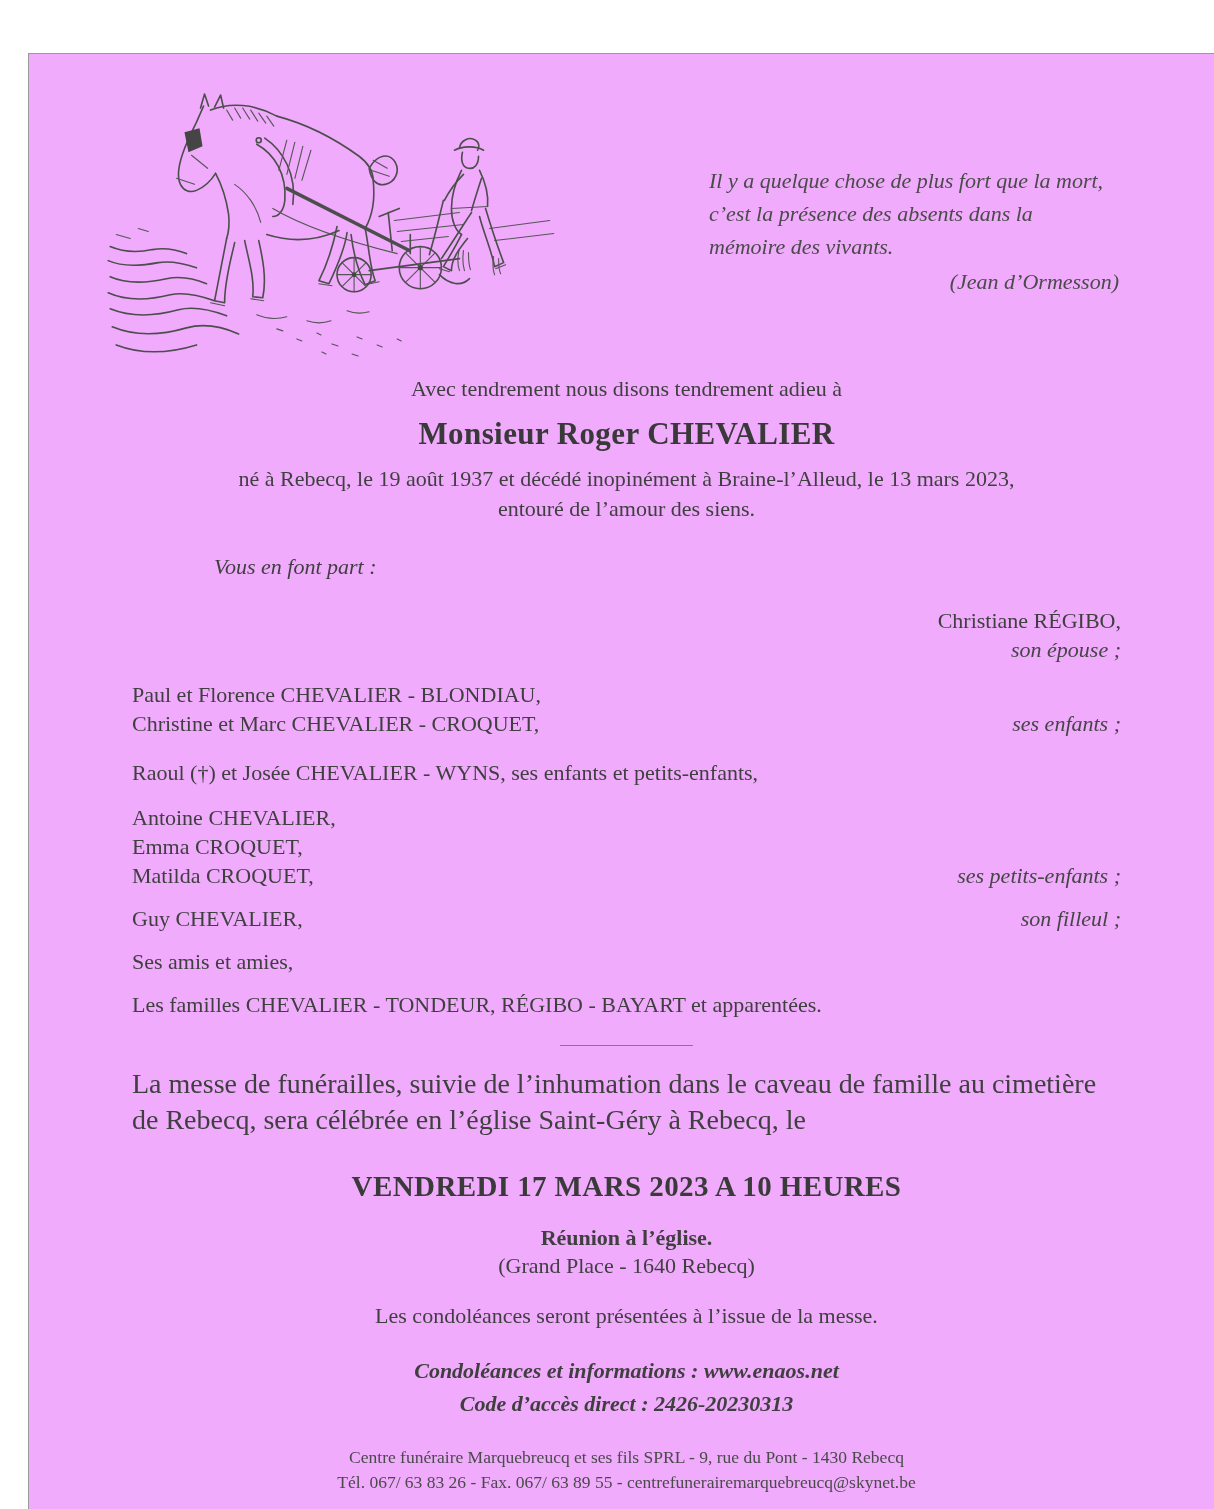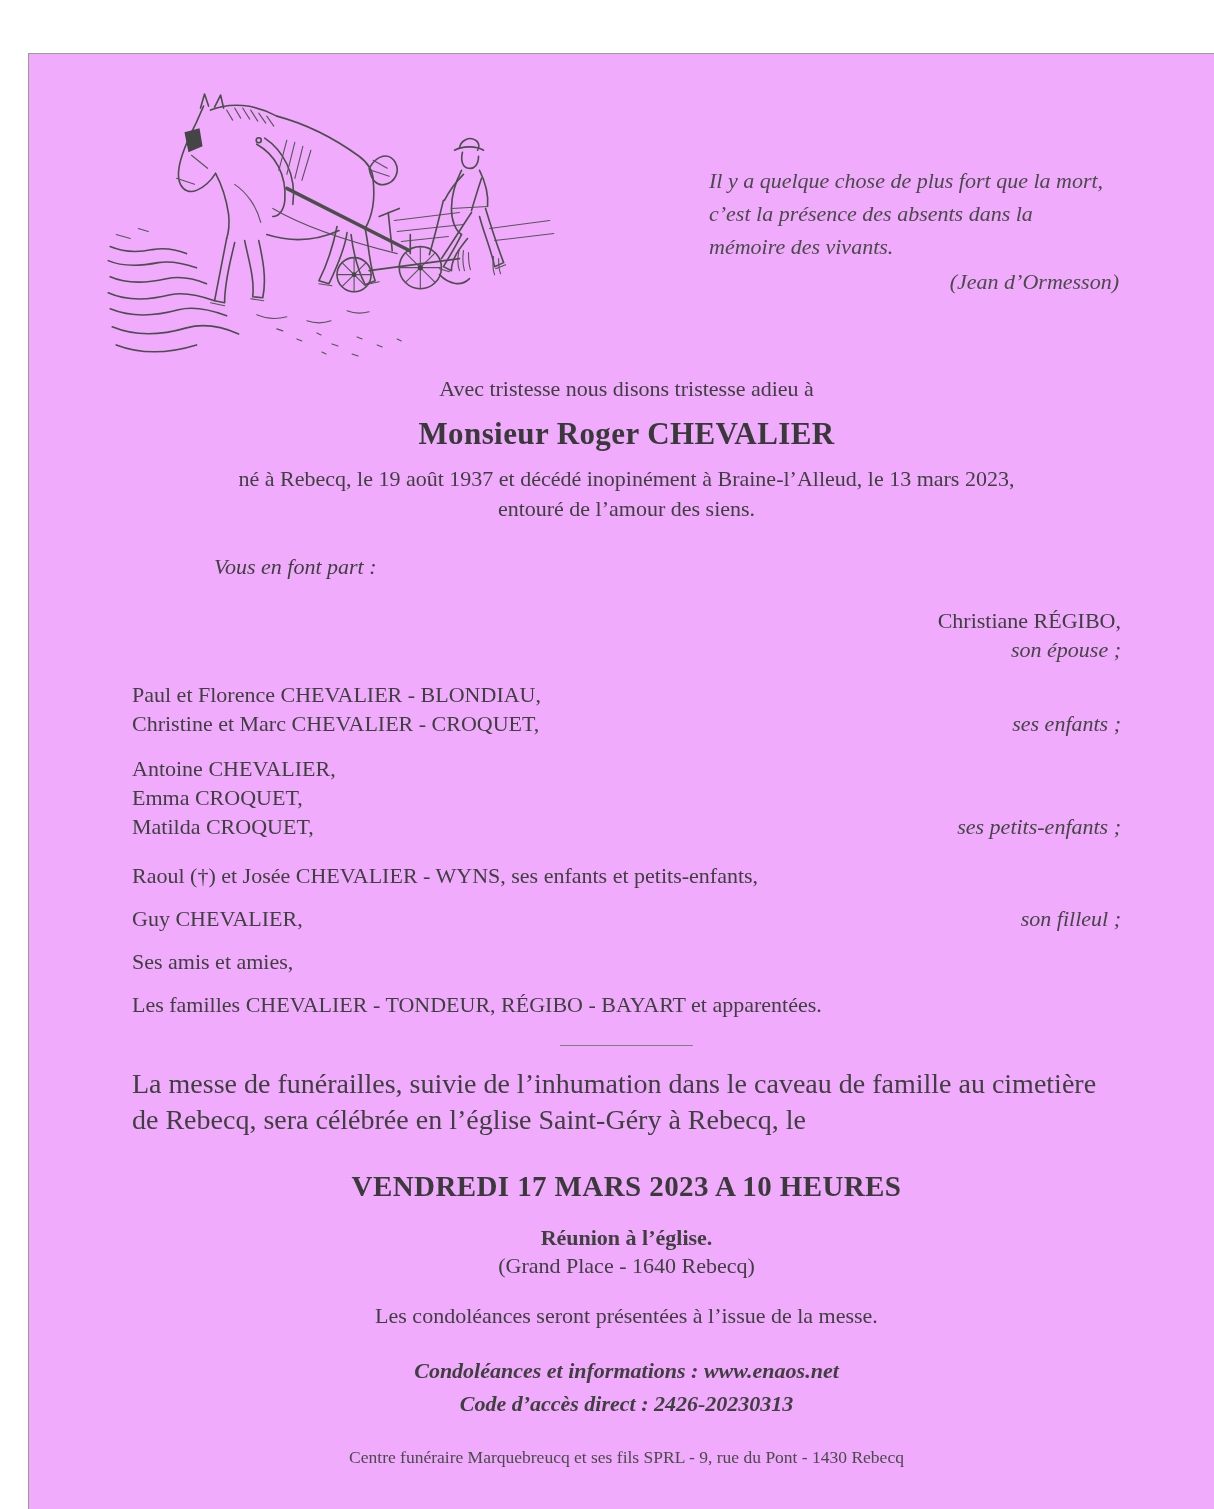--- a/index.html
+++ b/index.html
@@ -148,56 +148,56 @@
         </svg>
       </div>
       <div class="quote">
         <div>Il y a quelque chose de plus fort que la mort,</div>
         <div>c’est la présence des absents dans la</div>
         <div>mémoire des vivants.</div>
         <div class="quote-attribution">(Jean d’Ormesson)</div>
       </div>
     </div>
 
-    <div class="intro">Avec tristesse nous disons tristesse adieu à</div>
+    <div class="intro">Avec tendrement nous disons tendrement adieu à</div>
     <h1 class="title">Monsieur Roger CHEVALIER</h1>
     <div class="dates">
       <div>né à Rebecq, le 19 août 1937 et décédé inopinément à Braine-l’Alleud, le 13 mars 2023,</div>
       <div>entouré de l’amour des siens.</div>
     </div>
 
     <div class="part-label">Vous en font part :</div>
 
     <div class="family">
       <div class="fam-row mt-lg">
         <div>Christiane RÉGIBO,</div>
         <div class="relation">son épouse ;</div>
       </div>
 
       <div class="fam-row mt-md">
         <div>
           <div>Paul et Florence CHEVALIER - BLONDIAU,</div>
           <div>Christine et Marc CHEVALIER - CROQUET,</div>
         </div>
         <div class="relation">ses enfants ;</div>
+      </div>
+
+      <div class="fam-row mt-x">
+        <div>Raoul (†) et Josée CHEVALIER - WYNS, ses enfants et petits-enfants,</div>
       </div>
 
       <div class="fam-row mt-md">
         <div>
           <div>Antoine CHEVALIER,</div>
           <div>Emma CROQUET,</div>
           <div>Matilda CROQUET,</div>
         </div>
         <div class="relation">ses petits-enfants ;</div>
       </div>
 
-      <div class="fam-row mt-x">
-        <div>Raoul (†) et Josée CHEVALIER - WYNS, ses enfants et petits-enfants,</div>
-      </div>
-
       <div class="fam-row mt-sm">
         <div>Guy CHEVALIER,</div>
         <div class="relation">son filleul ;</div>
       </div>
 
       <div class="fam-row mt-sm">
         <div>Ses amis et amies,</div>
       </div>
 
       <div class="fam-row mt-sm">
@@ -213,16 +213,17 @@
     <div class="meeting-place">(Grand Place - 1640 Rebecq)</div>
     <div class="condolences">Les condoléances seront présentées à l’issue de la messe.</div>
 
     <div class="online">
       <div>Condoléances et informations : www.enaos.net</div>
       <div>Code d’accès direct : 2426-20230313</div>
     </div>
 
     <div class="footer">
       <div>Centre funéraire Marquebreucq et ses fils SPRL - 9, rue du Pont - 1430 Rebecq</div>
+      <div>Tél. 067/ 63 83 26 - Fax. 067/ 63 89 55 - centrefunerairemarquebreucq@skynet.be</div>
     </div>
 
   </div>
 </div>
 
 </body></html>

